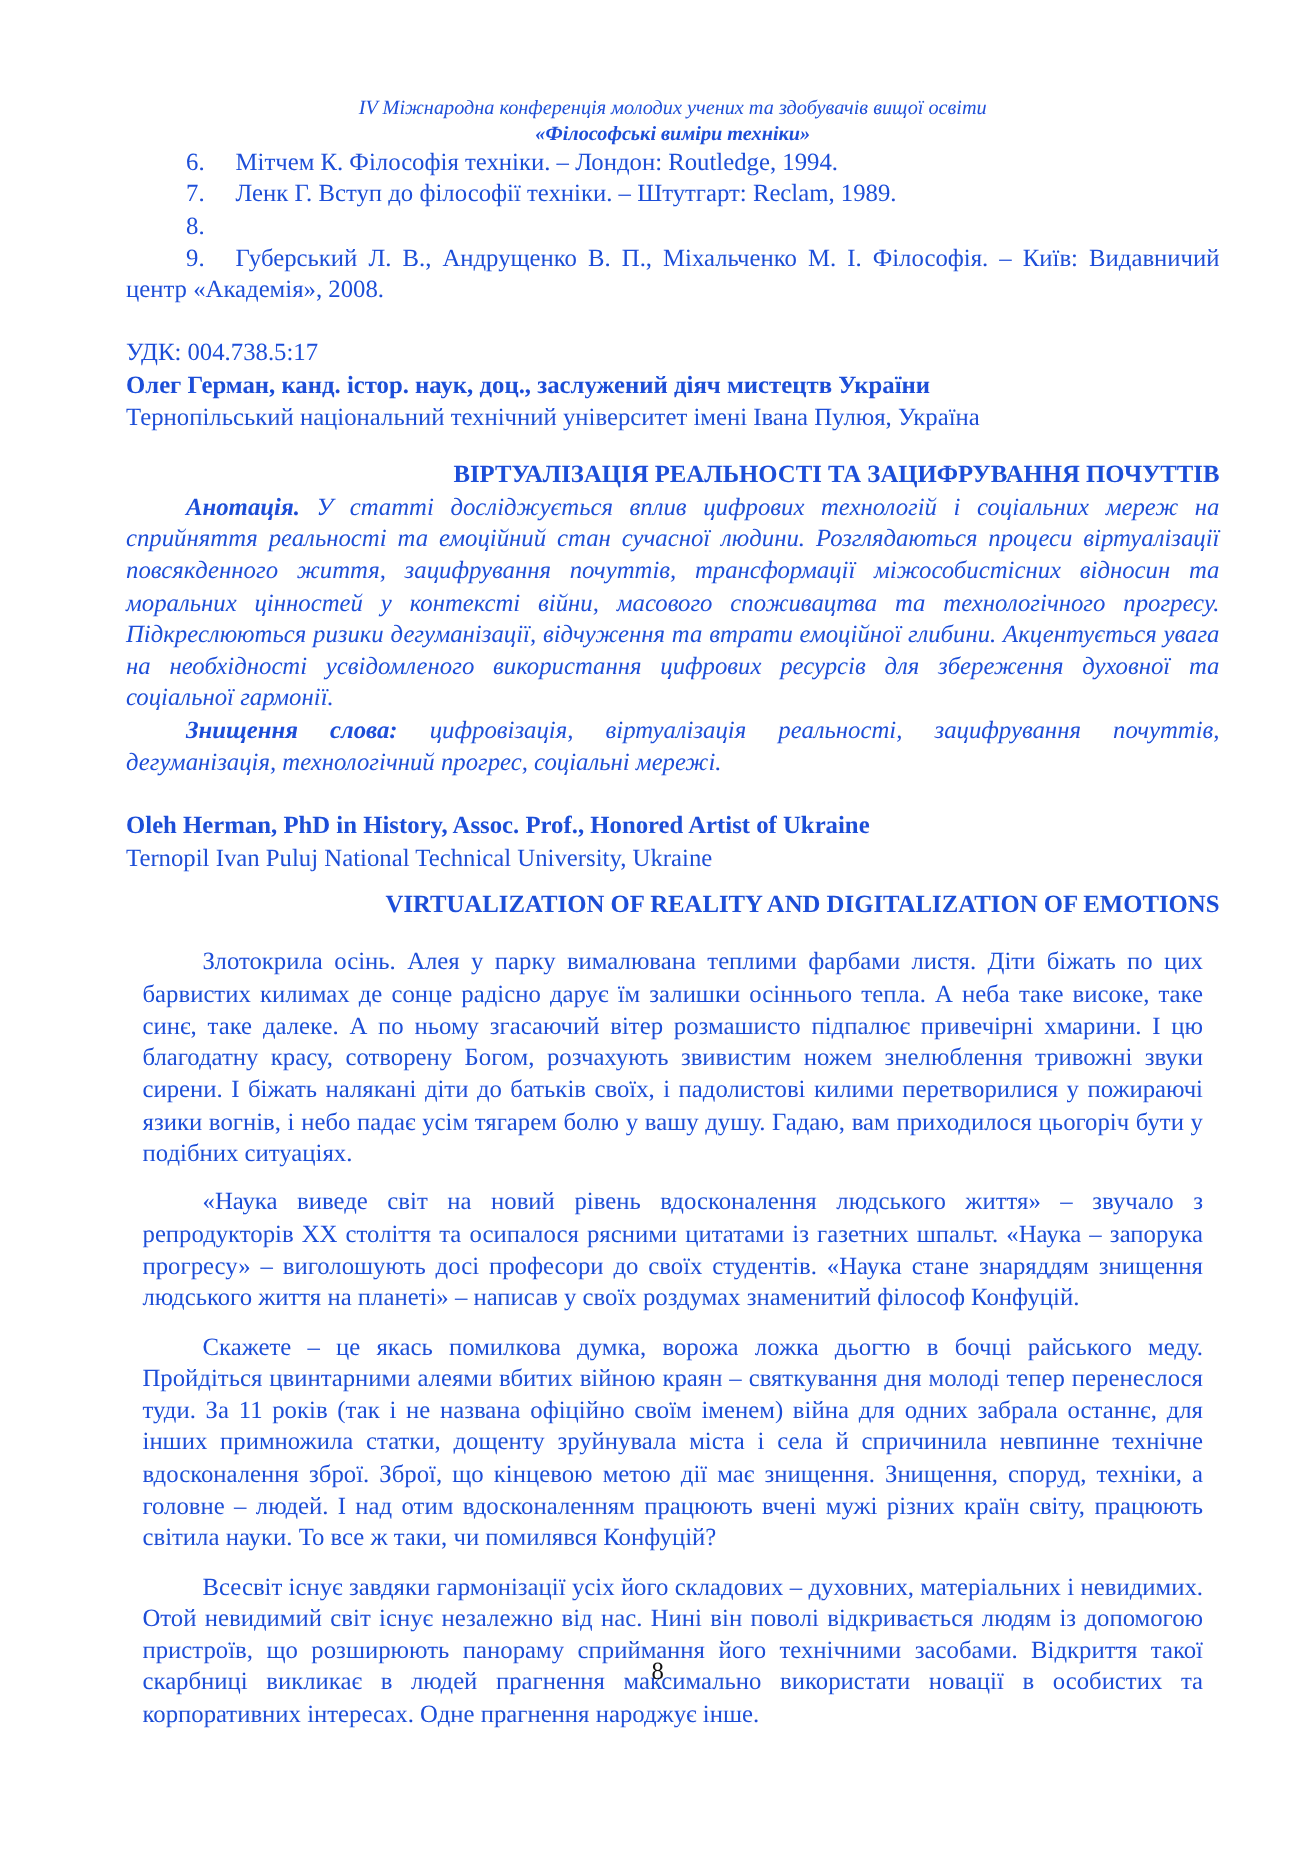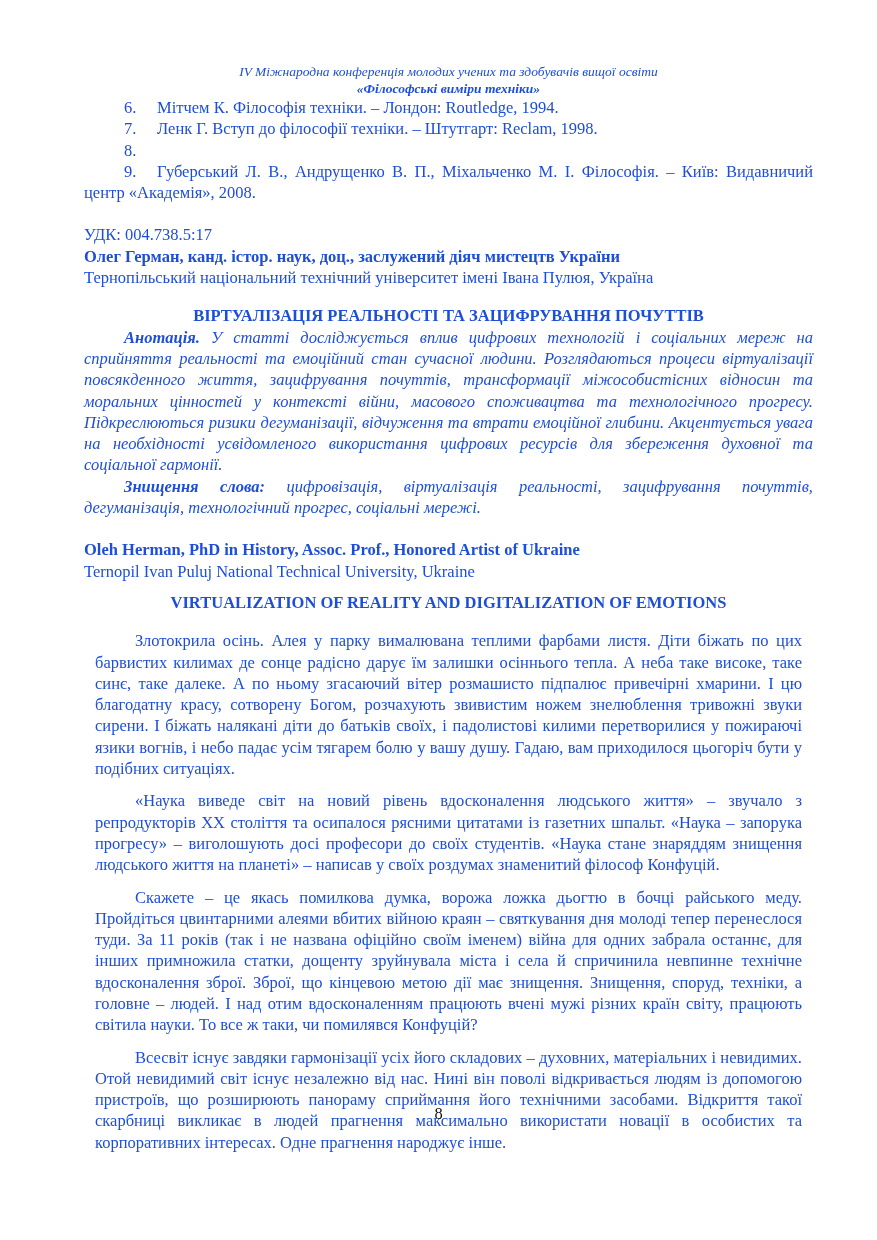--- a/index.html
+++ b/index.html
@@ -10,21 +10,21 @@
   }
   .hdr { text-align: center; font-style: italic; font-size: 13.5px; line-height: 17px; }
   .hdr b { font-weight: bold; }
   .ref { display: flex; padding-left: 40px; }
   .ref .num { width: 33px; flex: none; }
   .ref .txt { flex: 1; text-align: justify; }
   .ref.wrap { display: block; padding-left: 0; text-indent: 40px; text-align: justify; }
   .ref.wrap .num { display: inline-block; width: 33px; text-indent: 0; }
   .gap { height: 21px; }
   .bold { font-weight: bold; }
-  .title { text-align: center; font-weight: bold; margin-top: 10px; }
+  .title { text-align: right; font-weight: bold; margin-top: 10px; }
   .ital { font-style: italic; text-align: justify; text-indent: 40px; margin: 0; }
   .ital .lead { font-weight: bold; }
   p.body { margin: 11px; text-indent: 40px; text-align: justify; }
   .pagenum { position: absolute; left: 0; width: 877px; top: 1104px; text-align: center;
     font-family: "Liberation Serif", serif; font-size: 16.5px; color: #111; }
 </style>
 </head>
 <body>
 
 <div class="page">
@@ -33,21 +33,21 @@
     <div><b>«Філософські виміри техніки»</b></div>
   </div>
 
   <div>
     <div class="ref">
       <span class="num">6.</span>
       <span class="txt">Мітчем К. Філософія техніки. – Лондон: Routledge, 1994.</span>
     </div>
     <div class="ref">
       <span class="num">7.</span>
-      <span class="txt">Ленк Г. Вступ до філософії техніки. – Штутгарт: Reclam, 1998.</span>
+      <span class="txt">Ленк Г. Вступ до філософії техніки. – Штутгарт: Reclam, 1989.</span>
     </div>
     <div class="ref">
       <span class="num">8.</span>
     </div>
     <div class="ref wrap">
       <span class="num">9.</span><span>Губерський Л. В., Андрущенко В. П., Міхальченко М. І. Філософія. – Київ: Видавничий центр «Академія», 2008.</span>
     </div>
   </div>
 
   <div class="gap"></div>

